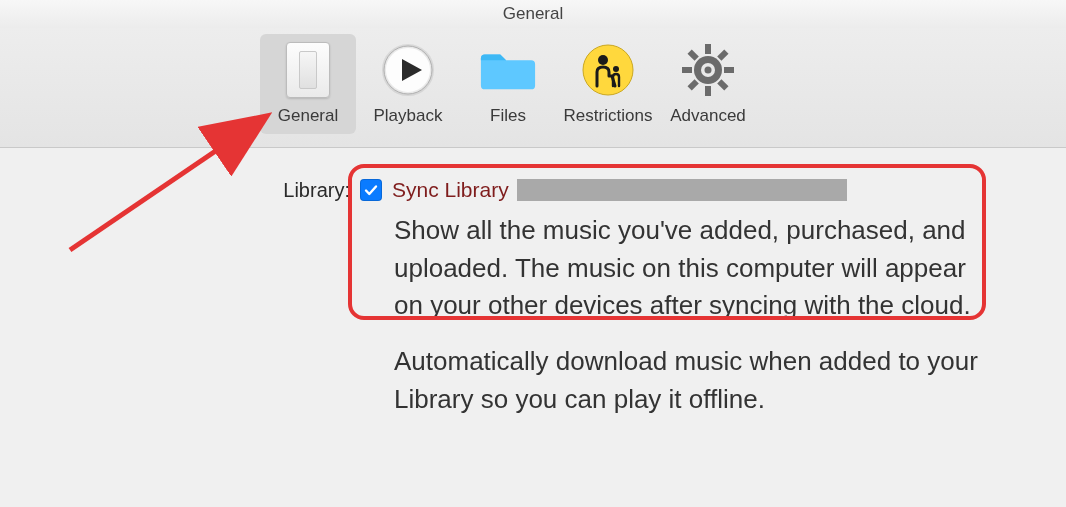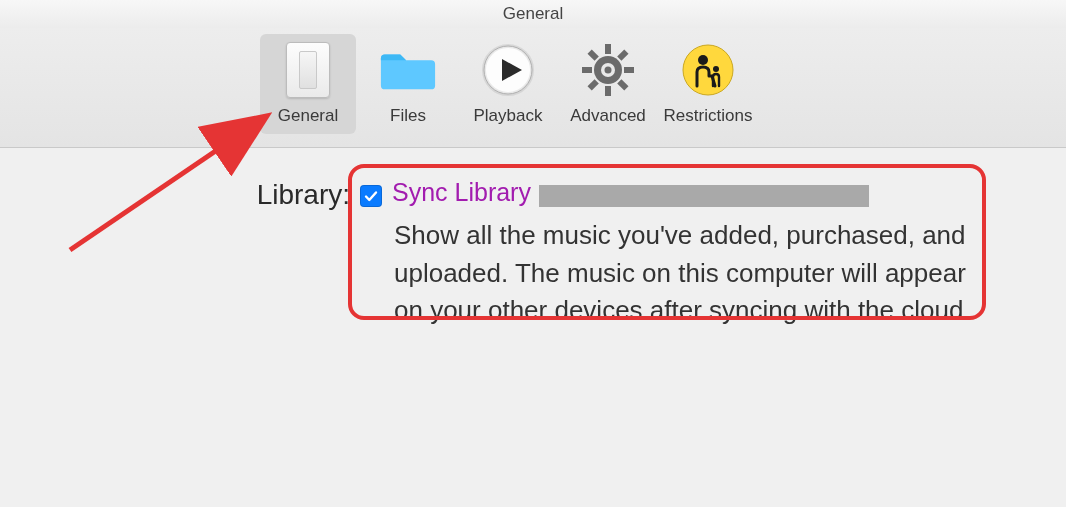--- a/index.html
+++ b/index.html
@@ -9,24 +9,24 @@
 .tab{width:92px;text-align:center;padding:6px 2px 8px;border-radius:6px;margin-right:4px;position:relative}
 .tab.selected{background:#d6d6d6}
 .tab-icon{width:60px;height:60px;margin:0 auto 6px;display:flex;align-items:center;justify-content:center}
 .tab-label{font-size:17px;color:#3a3a3a}
 
 .switch-frame{width:42px;height:54px;border:1px solid #bcbcbc;border-radius:4px;background:linear-gradient(#fdfdfd,#eaeaea);display:flex;align-items:center;justify-content:center;box-shadow:0 1px 2px rgba(0,0,0,.15)}
 .switch-inner{width:16px;height:36px;border:1px solid #c9c9c9;border-radius:2px;background:linear-gradient(#f6f6f6,#e0e0e0)}
 
 .content{padding:30px 40px 0 40px;position:relative}
 .row{display:flex;align-items:flex-start;margin-bottom:6px}
-.row-label{width:320px;text-align:right;font-size:28px;color:#2a2a2a;padding-right:10px;padding-top:1px;box-sizing:border-box}
+.row-label{width:320px;text-align:right;font-size:20px;color:#2a2a2a;padding-right:10px;padding-top:1px;box-sizing:border-box}
 .row-body{flex:1}
 .opt{margin-bottom:10px}
-.opt-head{display:flex;align-items:flex-end;font-size:25px;color:#a21caf}
+.opt-head{display:flex;align-items:center;font-size:21px;color:#7f1d1d}
 .checkbox{width:22px;height:22px;border-radius:4px;background:#0a7bff;margin-right:10px;display:flex;align-items:center;justify-content:center;box-shadow:inset 0 0 0 1px rgba(0,0,0,.15)}
 .checkbox svg{width:16px;height:16px;display:block}
 .opt-desc{margin:10px 0 18px 34px;font-size:26px;color:#333;line-height:1.45;max-width:600px}
 .redacted{display:inline-block;width:330px;height:22px;background:#a9a9a9;margin-left:8px;vertical-align:middle}
 .highlight-box{position:absolute;border:4px solid #e53434;border-radius:16px;pointer-events:none}
 
 .arrow-svg{position:absolute;pointer-events:none}
 </style>
 </head>
 <body>
@@ -38,36 +38,48 @@
     <div class="tab selected">
       <div class="tab-icon">
         <div class="switch-frame">
             <div class="switch-inner"></div>
           </div>
       </div>
       <div class="tab-label">General</div>
     </div>
     <div class="tab">
       <div class="tab-icon">
+        <svg width="56" height="56" viewBox="0 0 56 56">
+          <circle cx="28" cy="28" r="24" fill="#fdfdfd" stroke="#bfbfbf" stroke-width="1"></circle>
+          <circle cx="28" cy="28" r="24" fill="none" stroke="rgba(0,0,0,0.08)" stroke-width="4"></circle>
+          <path d="M22 17 L42 28 L22 39 Z" fill="#2a2a2a"></path>
+        </svg>
+      </div>
+      <div class="tab-label">Playback</div>
+    </div>
+    <div class="tab">
+      <div class="tab-icon">
         <svg width="62" height="48" viewBox="0 0 62 48">
           <path d="M3 12 q0-4 4-4 h16 l6 6 h26 q4 0 4 4 v22 q0 4 -4 4 H7 q-4 0 -4 -4 Z" fill="#5ec8ff"></path>
           <path d="M3 12 q0-4 4-4 h16 l6 6 H3 Z" fill="#3db8f5"></path>
         </svg>
       </div>
       <div class="tab-label">Files</div>
     </div>
     <div class="tab">
       <div class="tab-icon">
         <svg width="56" height="56" viewBox="0 0 56 56">
-          <circle cx="28" cy="28" r="24" fill="#fdfdfd" stroke="#bfbfbf" stroke-width="1"></circle>
-          <circle cx="28" cy="28" r="24" fill="none" stroke="rgba(0,0,0,0.08)" stroke-width="4"></circle>
-          <path d="M22 17 L42 28 L22 39 Z" fill="#2a2a2a"></path>
+          <circle cx="28" cy="28" r="25" fill="#ffd83d" stroke="#caa720" stroke-width="1"></circle>
+          <circle cx="23" cy="18" r="5" fill="#1a1a1a"></circle>
+          <path d="M17 44 v-14 q0-5 6-5 t6 5 v4 h3 l3 10" fill="none" stroke="#1a1a1a" stroke-width="3" stroke-linecap="round" stroke-linejoin="round"></path>
+          <circle cx="36" cy="27" r="3" fill="#1a1a1a"></circle>
+          <path d="M33 44 v-9 q0-3 3-3 t3 3 v9" fill="none" stroke="#1a1a1a" stroke-width="2.4" stroke-linecap="round"></path>
         </svg>
       </div>
-      <div class="tab-label">Playback</div>
+      <div class="tab-label">Restrictions</div>
     </div>
     <div class="tab">
       <div class="tab-icon">
         <svg width="56" height="56" viewBox="0 0 56 56">
           <g fill="#6b6b6b">
             <circle cx="28" cy="28" r="14"></circle>
             <g transform="translate(28,28)">
               <rect x="-3" y="-26" width="6" height="10" transform="rotate(0)"></rect>
               <rect x="-3" y="-26" width="6" height="10" transform="rotate(45)"></rect>
               <rect x="-3" y="-26" width="6" height="10" transform="rotate(90)"></rect>
@@ -77,32 +89,20 @@
               <rect x="-3" y="-26" width="6" height="10" transform="rotate(270)"></rect>
               <rect x="-3" y="-26" width="6" height="10" transform="rotate(315)"></rect>
             </g>
           </g>
           <circle cx="28" cy="28" r="7" fill="#e8e8e8"></circle>
           <circle cx="28" cy="28" r="3.5" fill="#6b6b6b"></circle>
         </svg>
       </div>
       <div class="tab-label">Advanced</div>
     </div>
-    <div class="tab">
-      <div class="tab-icon">
-        <svg width="56" height="56" viewBox="0 0 56 56">
-          <circle cx="28" cy="28" r="25" fill="#ffd83d" stroke="#caa720" stroke-width="1"></circle>
-          <circle cx="23" cy="18" r="5" fill="#1a1a1a"></circle>
-          <path d="M17 44 v-14 q0-5 6-5 t6 5 v4 h3 l3 10" fill="none" stroke="#1a1a1a" stroke-width="3" stroke-linecap="round" stroke-linejoin="round"></path>
-          <circle cx="36" cy="27" r="3" fill="#1a1a1a"></circle>
-          <path d="M33 44 v-9 q0-3 3-3 t3 3 v9" fill="none" stroke="#1a1a1a" stroke-width="2.4" stroke-linecap="round"></path>
-        </svg>
-      </div>
-      <div class="tab-label">Restrictions</div>
-    </div>
   </div>
 
   <div class="content">
 
     <div class="row">
       <div class="row-label">Library:</div>
       <div class="row-body">
 
         <div class="opt">
           <div class="opt-head">
@@ -111,20 +111,21 @@
                   <path d="M3 8.5 L6.3 12 L13 4.5" fill="none" stroke="#fff" stroke-width="2.4" stroke-linecap="round" stroke-linejoin="round"></path>
                 </svg>
             </span>
             <span>Sync Library</span>
             <span class="redacted"></span>
           </div>
           <div class="opt-desc">Show all the music you've added, purchased, and uploaded. The music on this computer will appear on your other devices after syncing with the cloud.</div>
         </div>
 
         <div class="opt">
+          <div class="opt-desc">Automatically download music when added to your Library so you can play it offline.</div>
         </div>
 
 
       </div>
     </div>
 
     <div class="highlight-box" style="left:348px;top:16px;width:630px;height:148px"></div>
   </div>
 
   <svg class="arrow-svg" style="left:0;top:0" width="320" height="260" viewBox="0 0 320 260">

